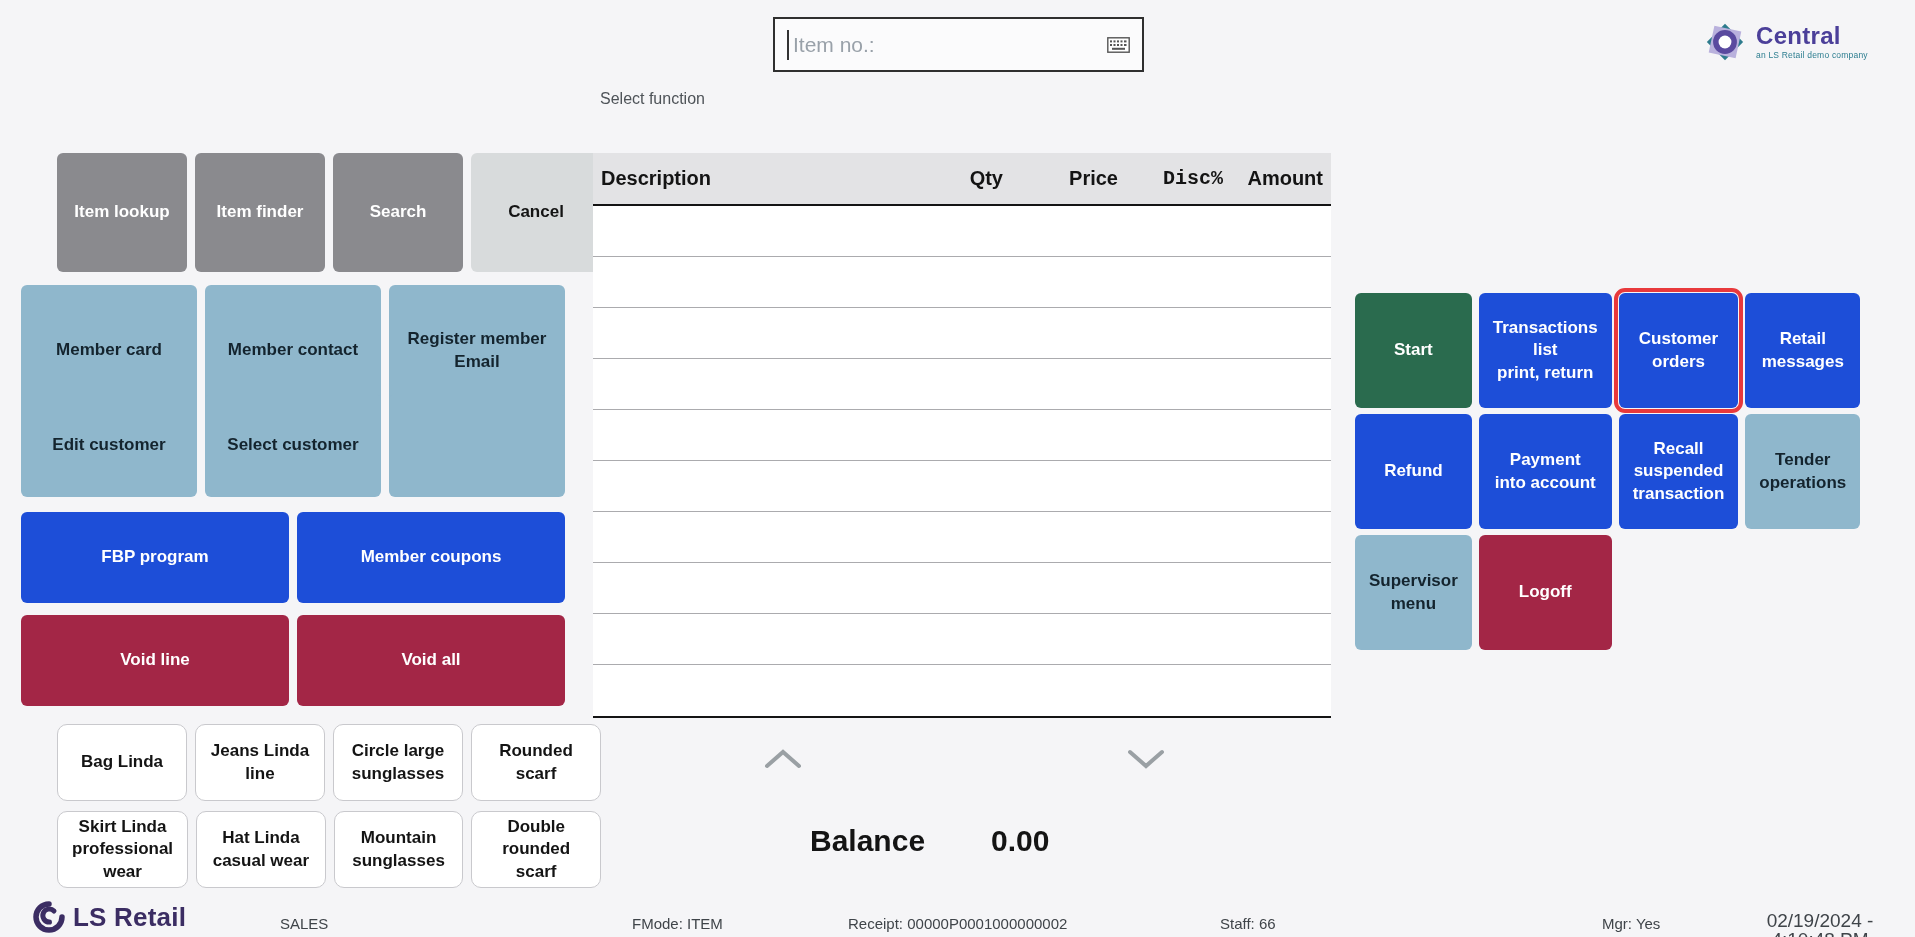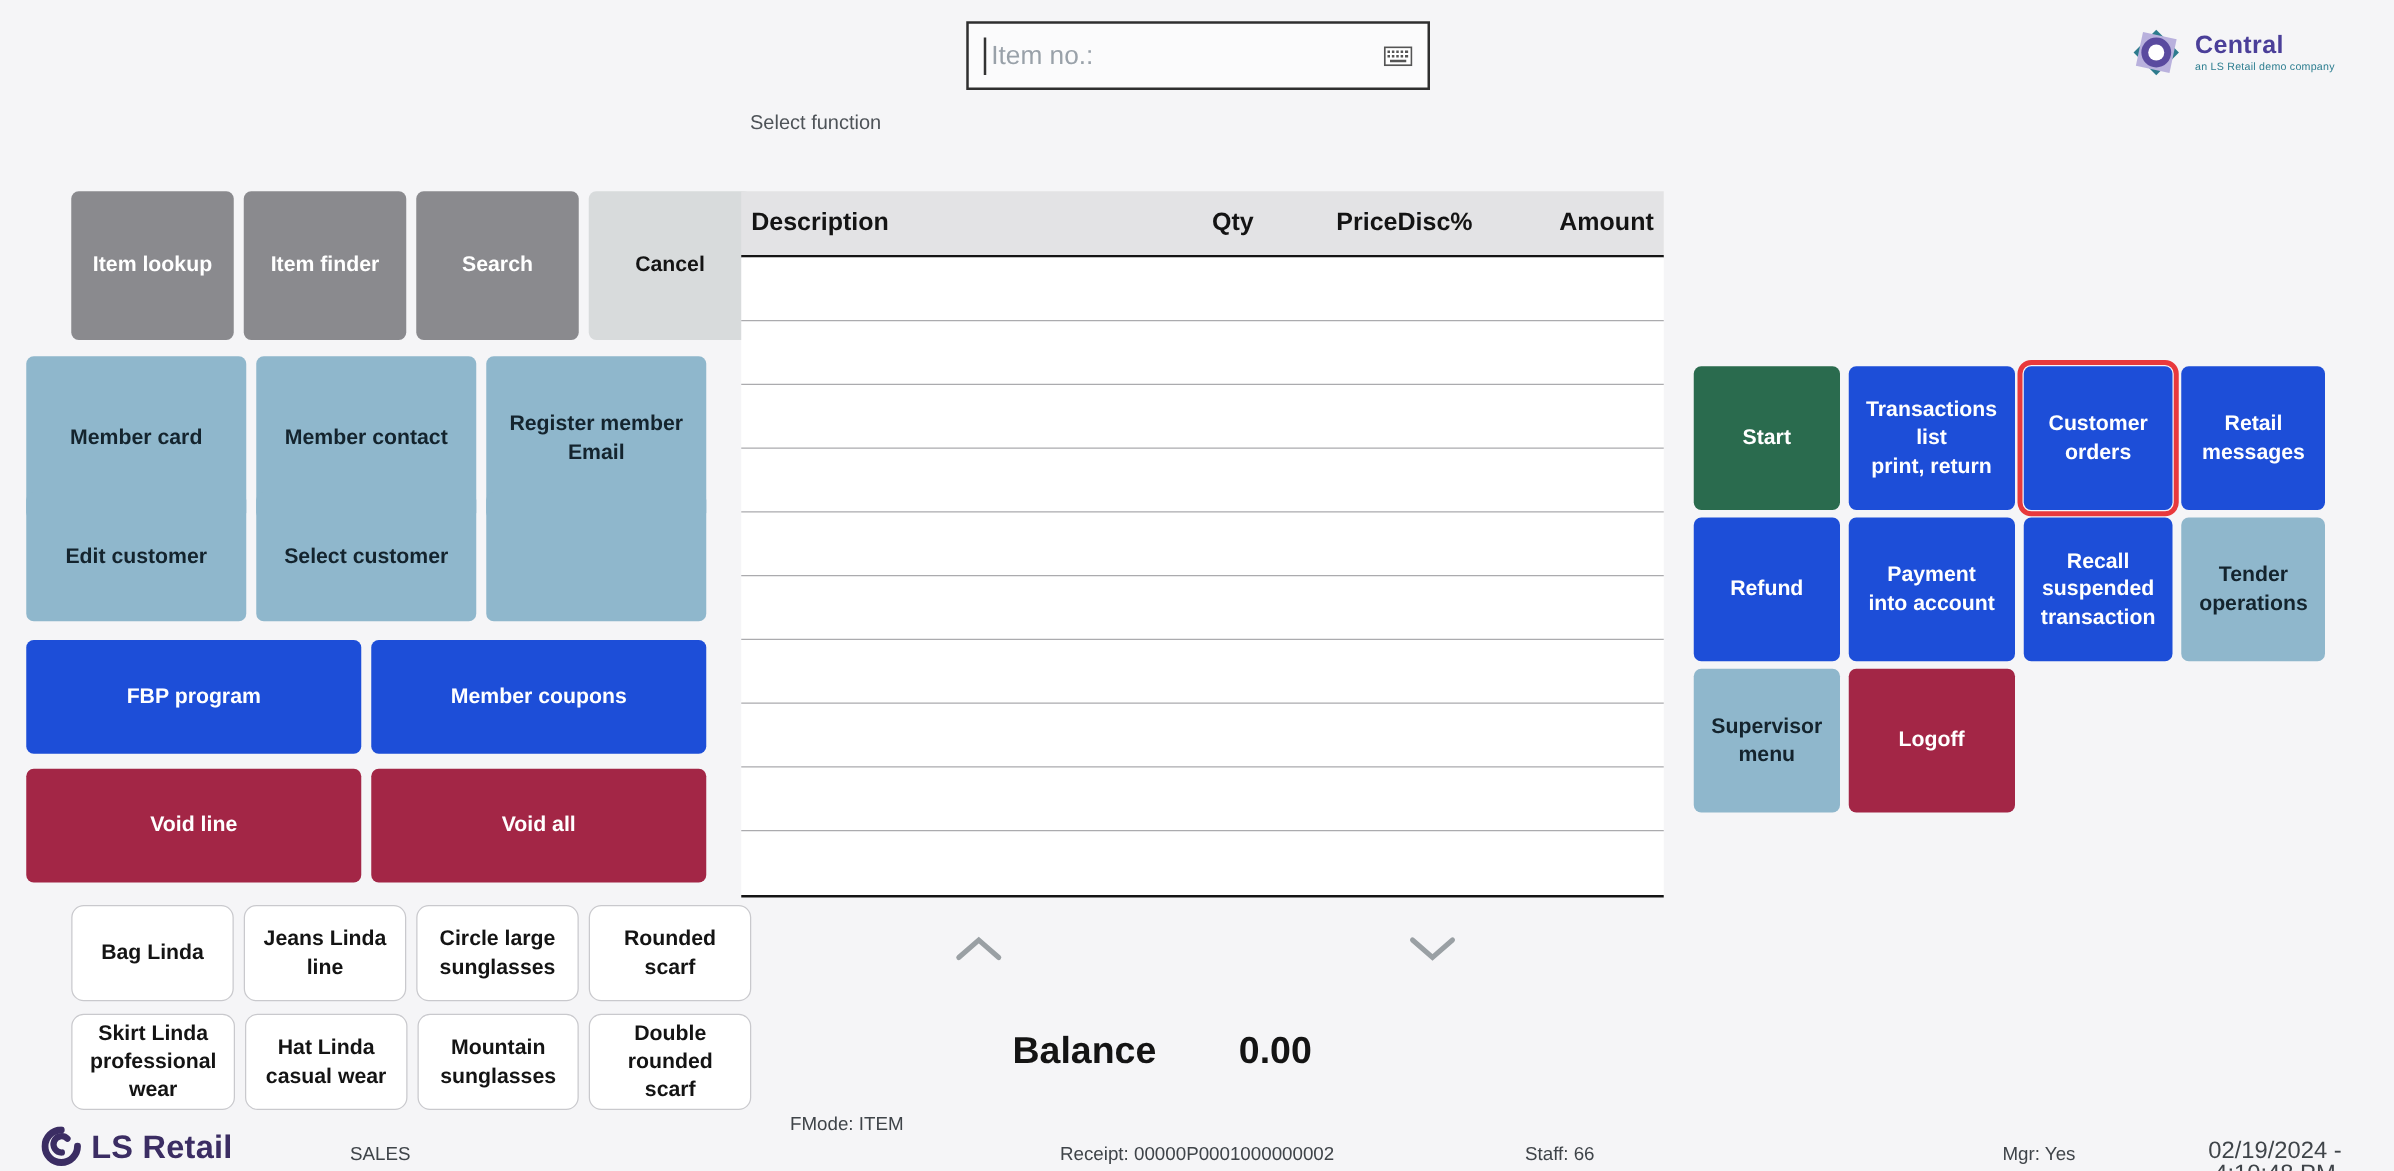--- a/index.html
+++ b/index.html
@@ -18,21 +18,21 @@
   .caret{width:2px;height:30px;background:#333;margin-right:2px;}
   .item-input{
     border:none;outline:none;background:transparent;flex:1;
     font-family:"Liberation Sans", sans-serif;
     font-size:21px;color:#222;min-width:0;
   }
   .item-input::placeholder{color:#99a1a9;}
   .select-function{position:absolute;left:600px;top:90px;font-size:16px;color:#4e5358;}
   .central-brand{position:absolute;left:1703px;top:20px;display:flex;align-items:center;gap:9px;}
   .central-text{display:flex;flex-direction:column;line-height:1;}
-  .central-name{font-size:20px;font-weight:bold;color:#4b3f99;letter-spacing:.3px;}
+  .central-name{font-size:24px;font-weight:bold;color:#4b3f99;letter-spacing:.3px;}
   .central-tagline{font-size:8.5px;color:#2d7e90;margin-top:3px;letter-spacing:.2px;}
   
   .left-row{position:absolute;left:21px;width:544px;display:grid;gap:8px;}
   .cols-4{grid-template-columns:repeat(4,1fr);padding-left:36px;}
   .cols-3{grid-template-columns:repeat(3,1fr);}
   .cols-2{grid-template-columns:repeat(2,1fr);}
   .right-grid{
     position:absolute;left:1355px;top:293px;width:478px;
     display:grid;grid-template-columns:repeat(4,1fr);grid-auto-rows:115px;gap:6px 7px;
   }
@@ -52,21 +52,21 @@
   
   .receipt-table{position:absolute;left:593px;top:153px;width:738px;}
   .receipt-header{
     display:flex;align-items:center;height:53px;background:#e3e3e5;
     border-bottom:2px solid #141414;font-weight:bold;font-size:20px;padding:0 8px;
     box-sizing:border-box;
   }
   .col-desc{flex:1;text-align:left;}
   .col-qty{width:100px;text-align:right;}
   .col-price{width:115px;text-align:right;}
-  .col-disc{width:105px;text-align:left;}
+  .col-disc{width:105px;text-align:right;font-family:Liberation Mono, monospace;}
   .col-amount{width:100px;text-align:right;}
   .receipt-body{background:#fff;border-bottom:2px solid #141414;}
   .receipt-row{height:51px;box-sizing:border-box;border-bottom:1px solid #ababae;}
   .receipt-row:last-child{border-bottom:none;}
   .scroll-btn{position:absolute;cursor:pointer;width:44px;height:26px;display:flex;align-items:center;justify-content:center;}
   .scroll-up{left:761px;top:746px;}
   .scroll-down{left:1124px;top:746px;}
   .balance-line{
     position:absolute;left:810px;top:824px;display:flex;align-items:baseline;gap:66px;
     font-size:30px;font-weight:bold;color:#141414;
@@ -206,17 +206,17 @@
   </div>
 
 <div class="ls-logo">
   <svg width="32" height="32" viewBox="0 0 32 32">
     <path d="M16 3 A13 13 0 1 0 29 16" stroke="#3b2d63" stroke-width="5.5" fill="none" stroke-linecap="round"></path>
     <path d="M21 10 a6.5 6.5 0 1 0 -4.5 11" stroke="#3b2d63" stroke-width="5" fill="none" stroke-linecap="round"></path>
   </svg>
   <span class="ls-name">LS Retail</span>
 </div>
 <span class="status" style="left:280px;top:915px;">SALES</span>
-<span class="status" style="left:632px;top:891px;">FMode: ITEM</span>
+<span class="status" style="left:632px;top:915px;">FMode: ITEM</span>
 <span class="status" style="left:848px;top:915px;">Receipt: 00000P0001000000002</span>
 <span class="status" style="left:1220px;top:915px;">Staff: 66</span>
 <span class="status" style="left:1602px;top:915px;">Mgr: Yes</span>
 <div class="datetime">02/19/2024 - 4:10:48 PM</div>
 
 </body></html>

